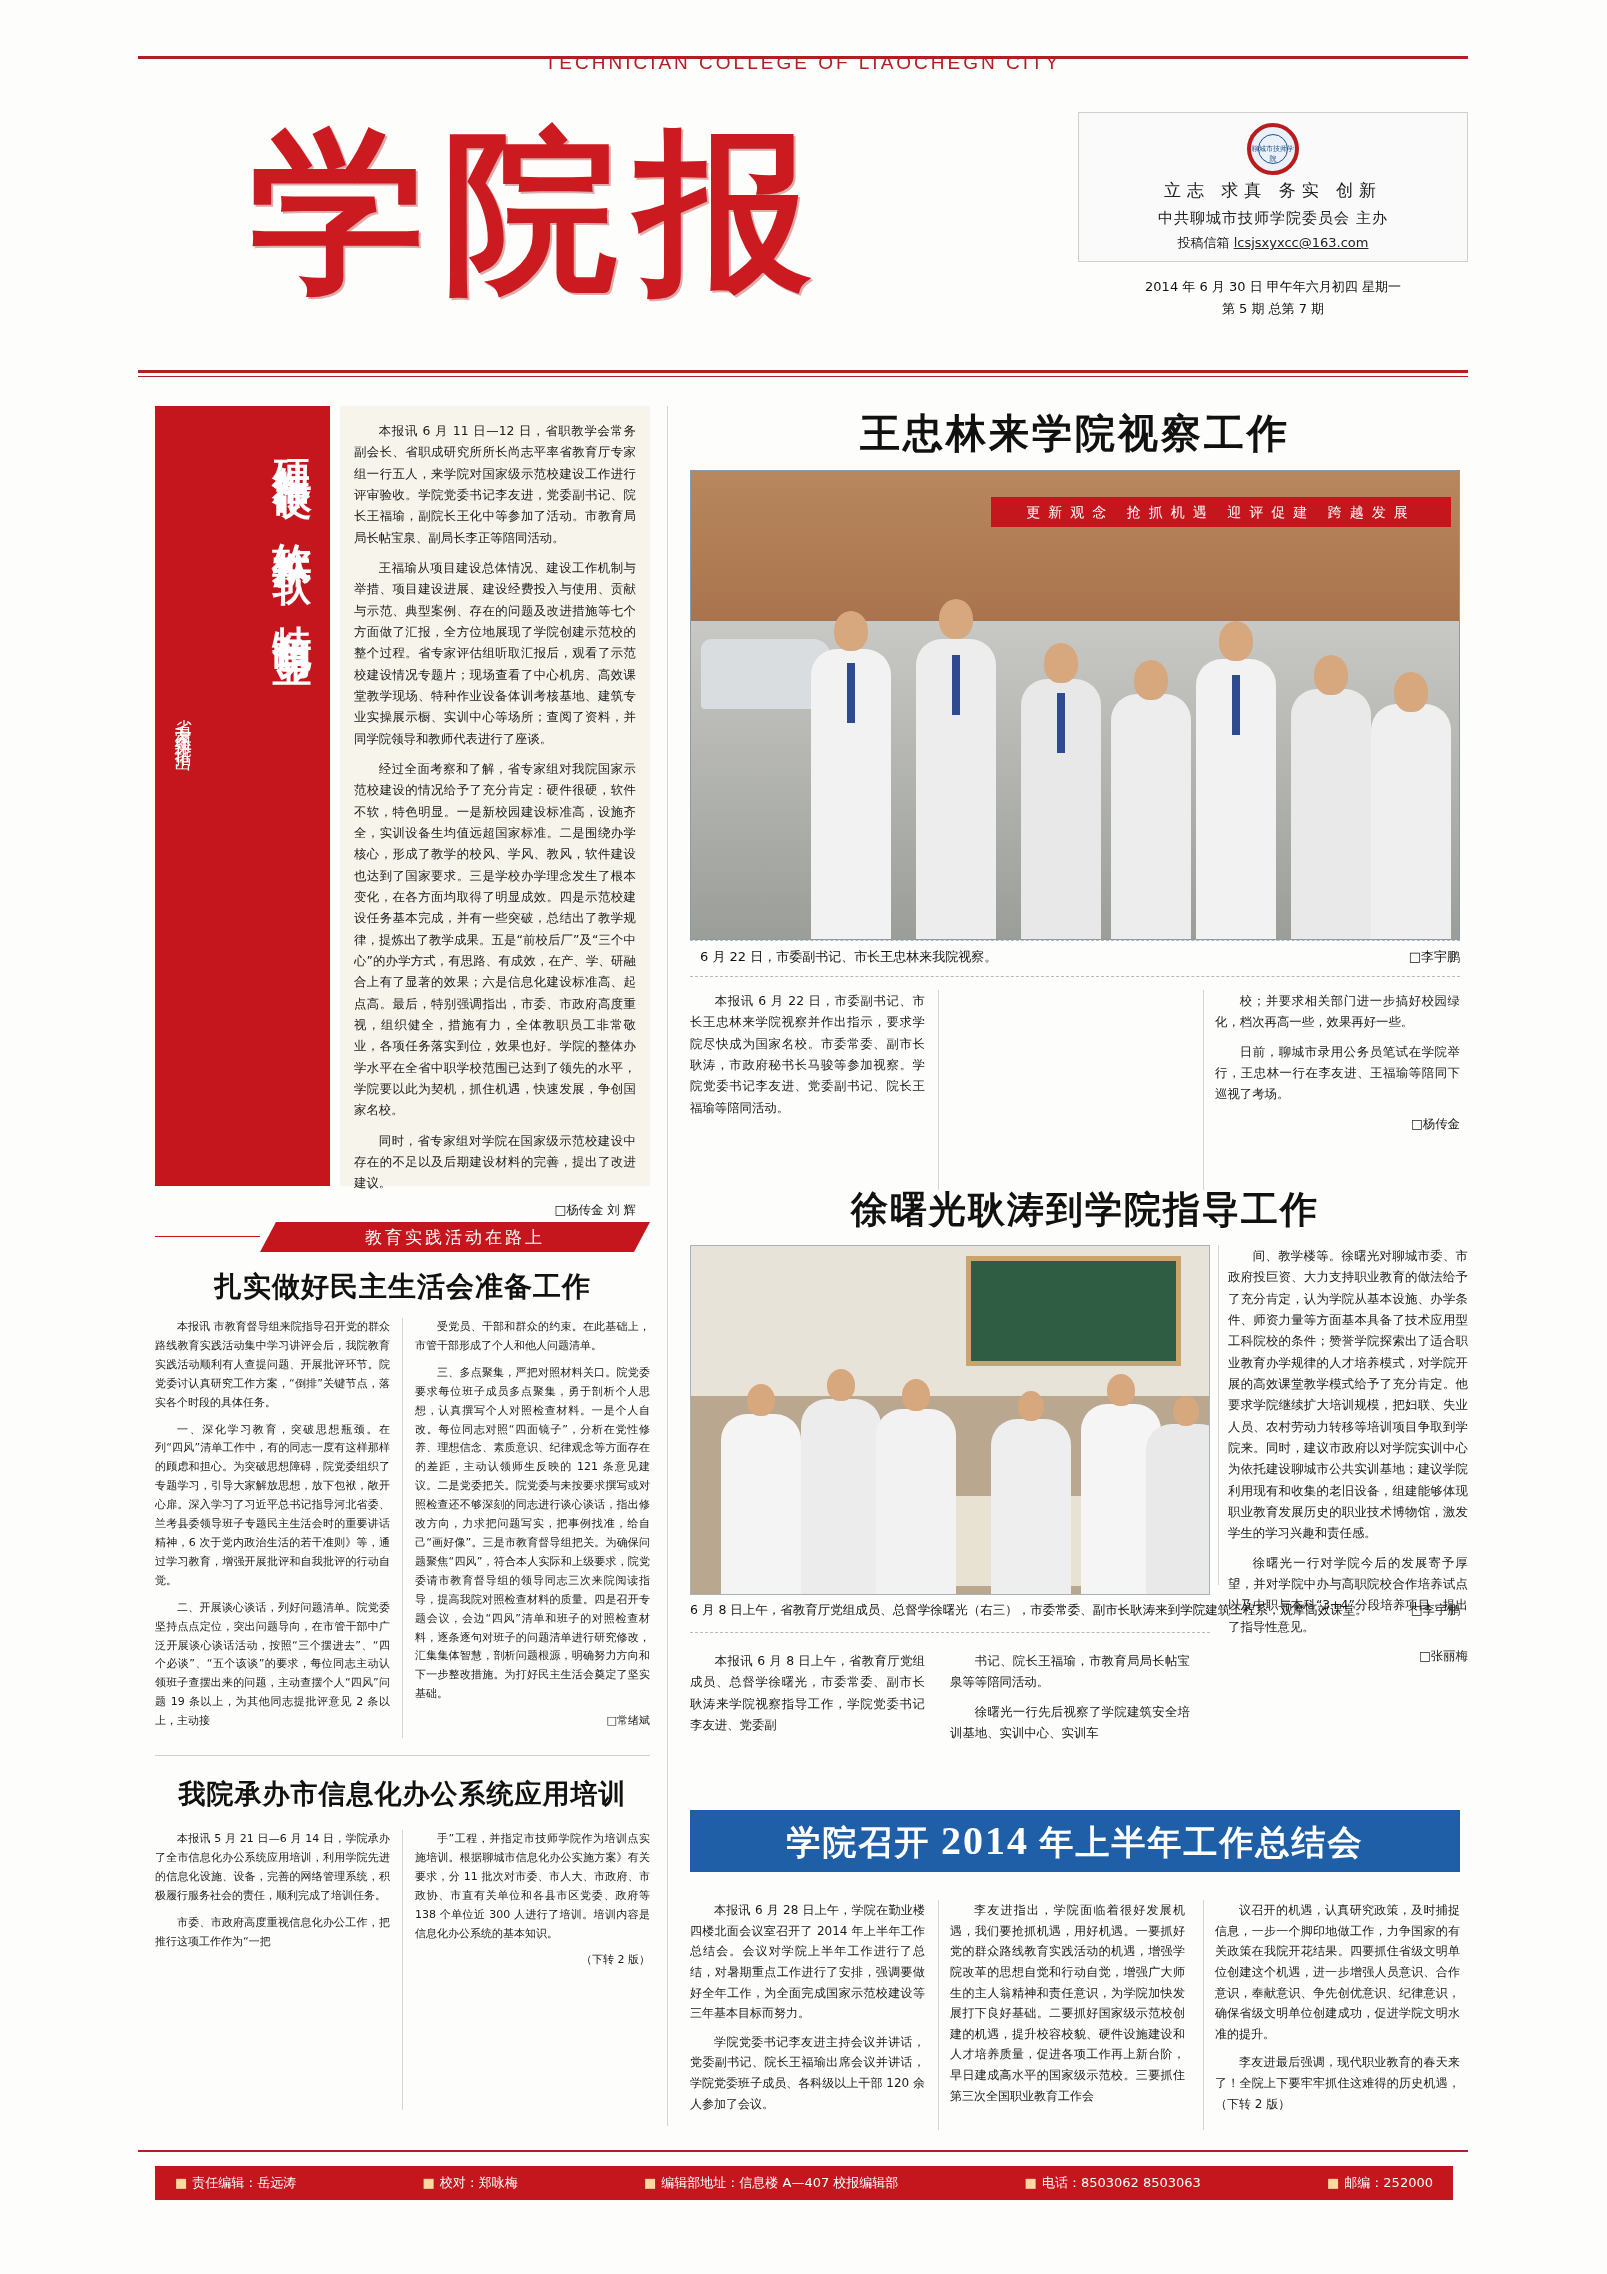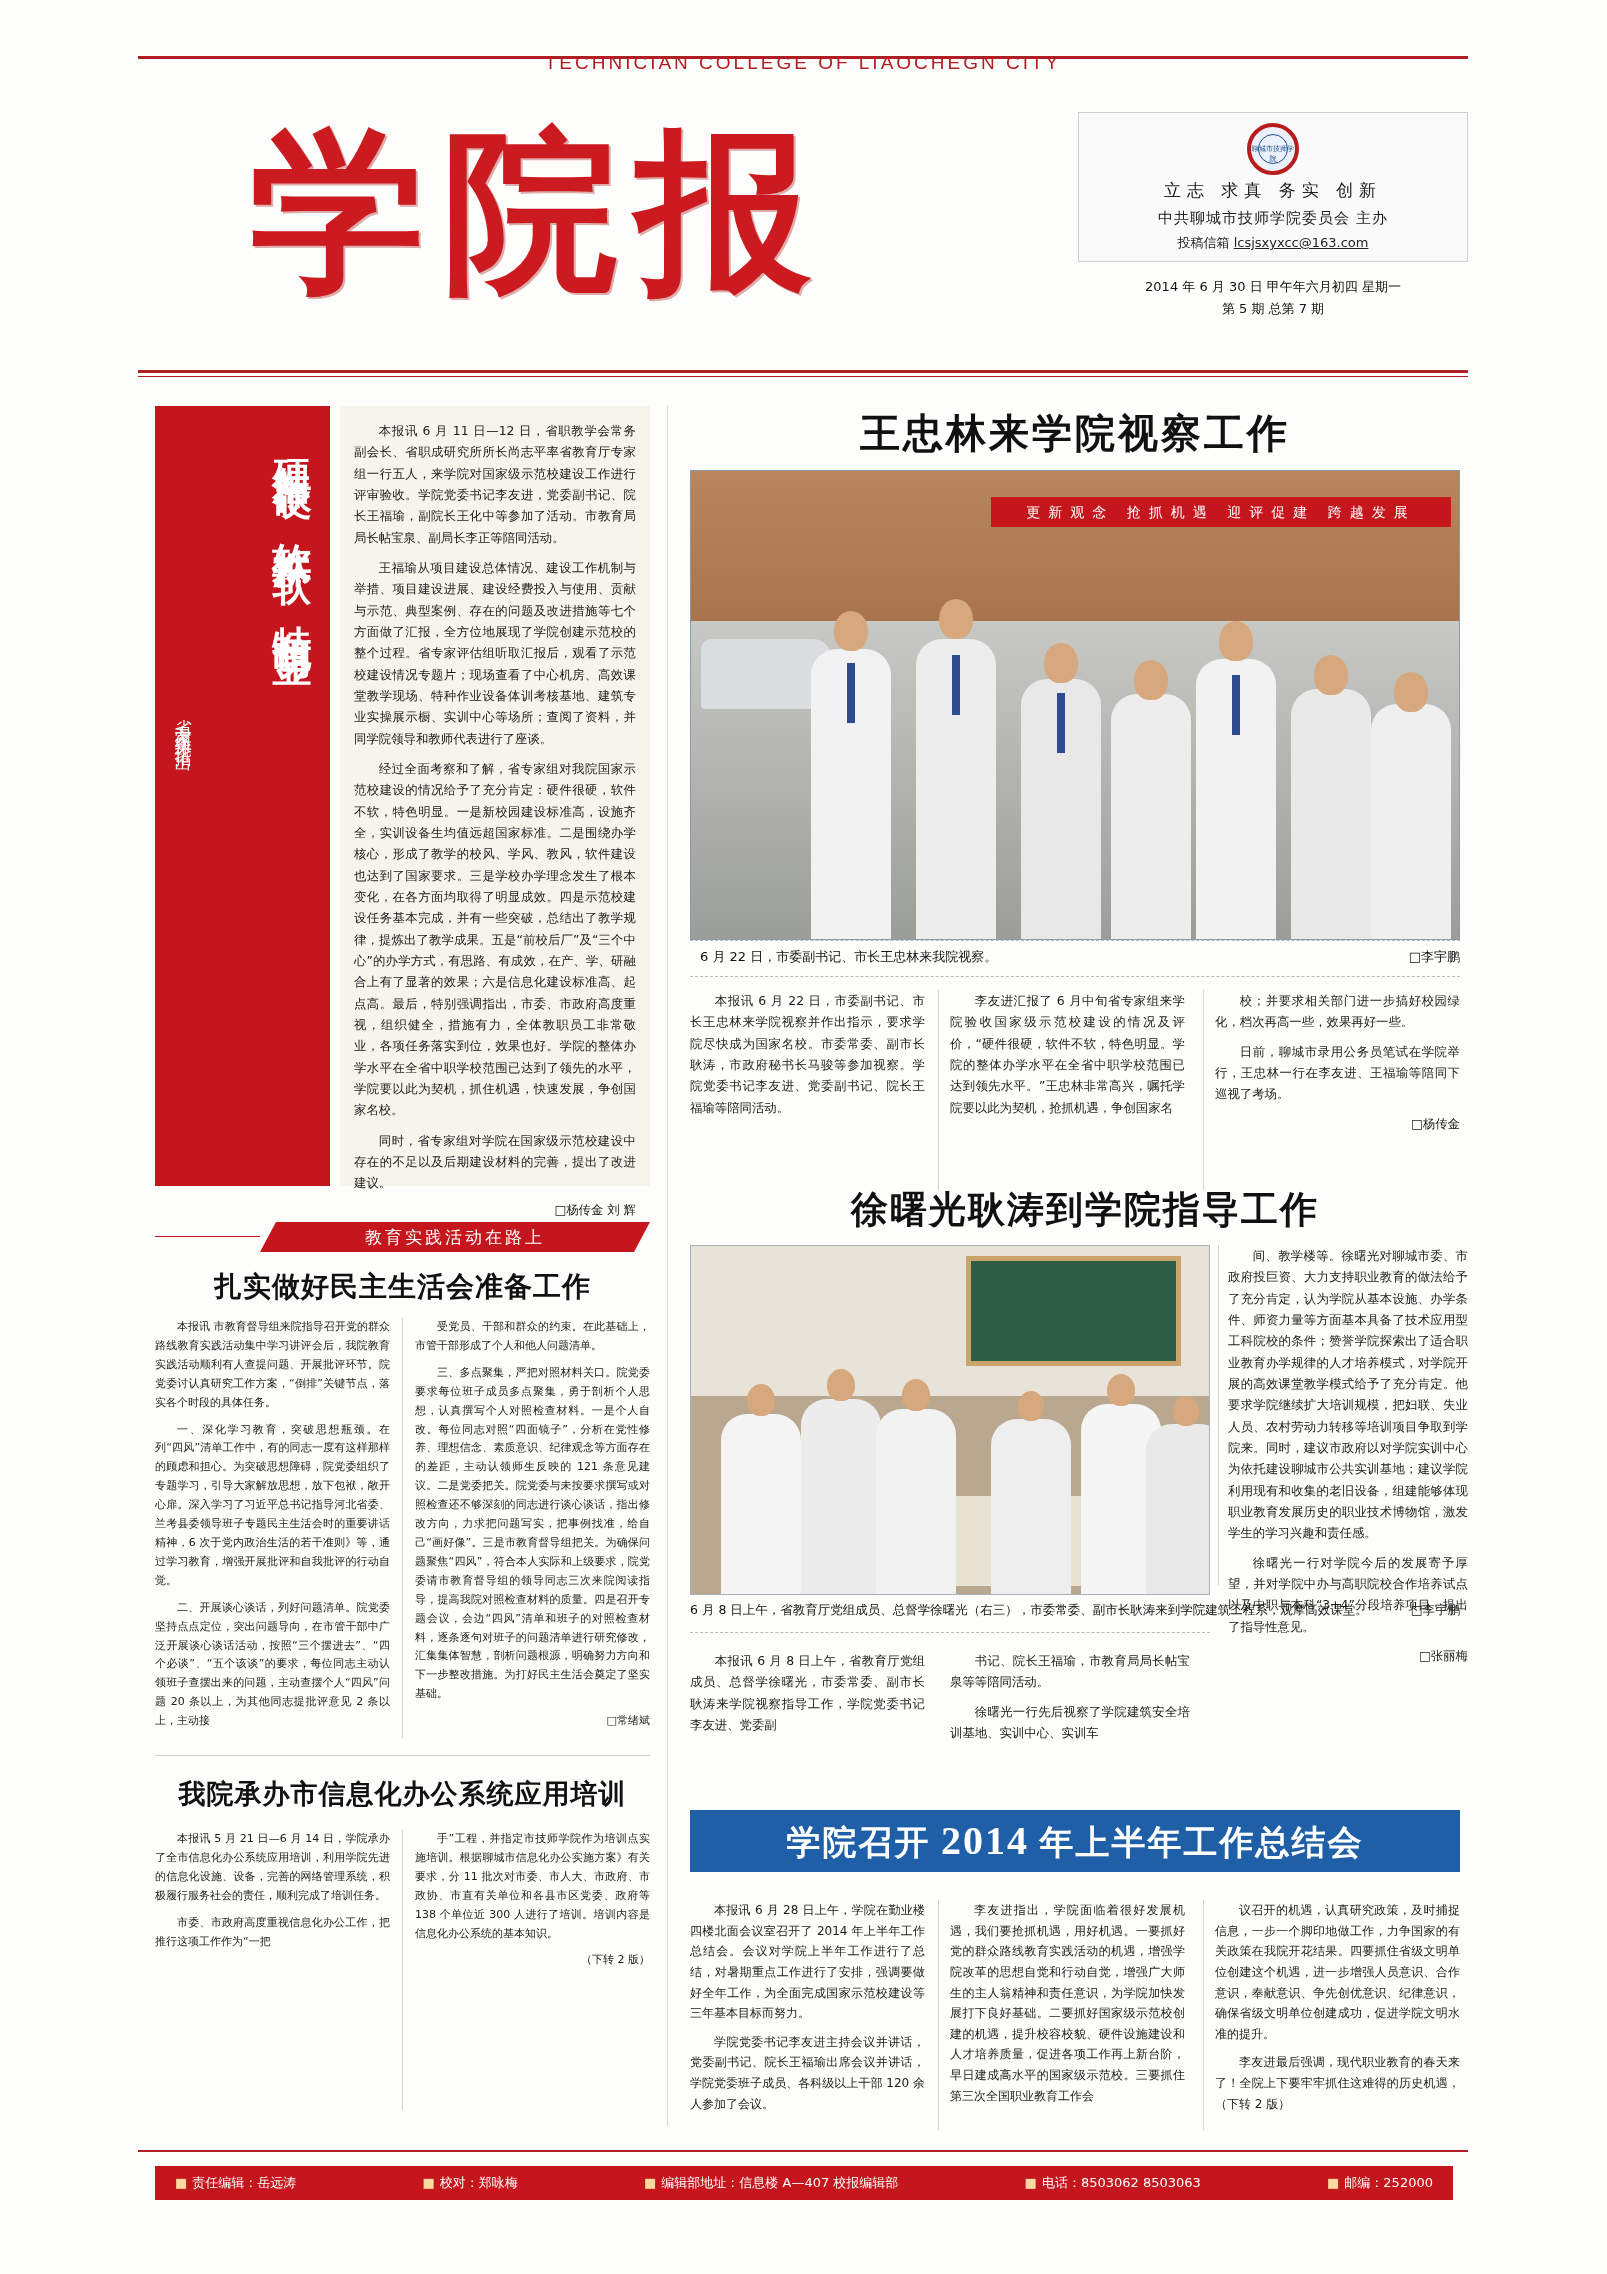--- a/index.html
+++ b/index.html
@@ -305,23 +305,20 @@
   <div class="p1-cap" style="top:948px;">
     <span class="credit">□李宇鹏</span>
     <span>6 月 22 日，市委副书记、市长王忠林来我院视察。</span>
   </div>
   <div class="dash" style="left:690px; top:940px; width:770px;"></div>
   <div class="dash" style="left:690px; top:976px; width:770px;"></div>
 
   <div class="t3" style="left:690px; top:990px; width:235px;">
     <p>本报讯  6 月 22 日，市委副书记、市长王忠林来学院视察并作出指示，要求学院尽快成为国家名校。市委常委、副市长耿涛，市政府秘书长马骏等参加视察。学院党委书记李友进、党委副书记、院长王福瑜等陪同活动。</p>
   </div>
-  <div class="t3" style="left:950px; top:990px; width:235px;">
-    <p>李友进汇报了 6 月中旬省专家组来学院验收国家级示范校建设的情况及评价，“硬件很硬，软件不软，特色明显。学院的整体办学水平在全省中职学校范围已达到领先水平。”王忠林非常高兴，嘱托学院要以此为契机，抢抓机遇，争创国家名</p>
-  </div>
   <div class="t3" style="left:1215px; top:990px; width:245px;">
     <p>校；并要求相关部门进一步搞好校园绿化，档次再高一些，效果再好一些。</p>
     <p>日前，聊城市录用公务员笔试在学院举行，王忠林一行在李友进、王福瑜等陪同下巡视了考场。</p>
     <div class="byline-r">□杨传金</div>
   </div>
 
   <div class="h1-second">徐曙光耿涛到学院指导工作</div>
 
   <div class="photo2">
     <div class="p2-wall"></div>
@@ -386,21 +383,21 @@
     <p>李友进最后强调，现代职业教育的春天来了！全院上下要牢牢抓住这难得的历史机遇，（下转 2 版）</p>
   </div>
 
   <div class="lrule"></div>
   <div class="red-label">教育实践活动在路上</div>
   <div class="h2-left">扎实做好民主生活会准备工作</div>
 
   <div class="lt3" style="left:155px; top:1318px; width:235px;">
     <p>本报讯  市教育督导组来院指导召开党的群众路线教育实践活动集中学习讲评会后，我院教育实践活动顺利有人查提问题、开展批评环节。院党委讨认真研究工作方案，“倒排”关键节点，落实各个时段的具体任务。</p>
     <p>一、深化学习教育，突破思想瓶颈。在列“四风”清单工作中，有的同志一度有这样那样的顾虑和担心。为突破思想障碍，院党委组织了专题学习，引导大家解放思想，放下包袱，敞开心扉。深入学习了习近平总书记指导河北省委、兰考县委领导班子专题民主生活会时的重要讲话精神，6 次于党内政治生活的若干准则》等，通过学习教育，增强开展批评和自我批评的行动自觉。</p>
-    <p>二、开展谈心谈话，列好问题清单。院党委坚持点点定位，突出问题导向，在市管干部中广泛开展谈心谈话活动，按照“三个摆进去”、“四个必谈”、“五个该谈”的要求，每位同志主动认领班子查摆出来的问题，主动查摆个人“四风”问题 20 条以上，为其他同志提批评意见 2 条以上，主动接</p>
+    <p>二、开展谈心谈话，列好问题清单。院党委坚持点点定位，突出问题导向，在市管干部中广泛开展谈心谈话活动，按照“三个摆进去”、“四个必谈”、“五个该谈”的要求，每位同志主动认领班子查摆出来的问题，主动查摆个人“四风”问题 19 条以上，为其他同志提批评意见 2 条以上，主动接</p>
     <p></p>
   </div>
   <div class="lt3" style="left:415px; top:1318px; width:235px;">
     <p>受党员、干部和群众的约束。在此基础上，市管干部形成了个人和他人问题清单。</p>
     <p>三、多点聚集，严把对照材料关口。院党委要求每位班子成员多点聚集，勇于剖析个人思想，认真撰写个人对照检查材料。一是个人自改。每位同志对照“四面镜子”，分析在党性修养、理想信念、素质意识、纪律观念等方面存在的差距，主动认领师生反映的 121 条意见建议。二是党委把关。院党委与未按要求撰写或对照检查还不够深刻的同志进行谈心谈话，指出修改方向，力求把问题写实，把事例找准，给自己“画好像”。三是市教育督导组把关。为确保问题聚焦“四风”，符合本人实际和上级要求，院党委请市教育督导组的领导同志三次来院阅读指导，提高我院对照检查材料的质量。四是召开专题会议，会边“四风”清单和班子的对照检查材料，逐条逐句对班子的问题清单进行研究修改，汇集集体智慧，剖析问题根源，明确努力方向和下一步整改措施。为打好民主生活会奠定了坚实基础。</p>
     <p></p>
     <p class="endr">□常绪斌</p>
   </div>
 
   <div class="hr-thin" style="left:155px; top:1755px; width:495px;"></div>

